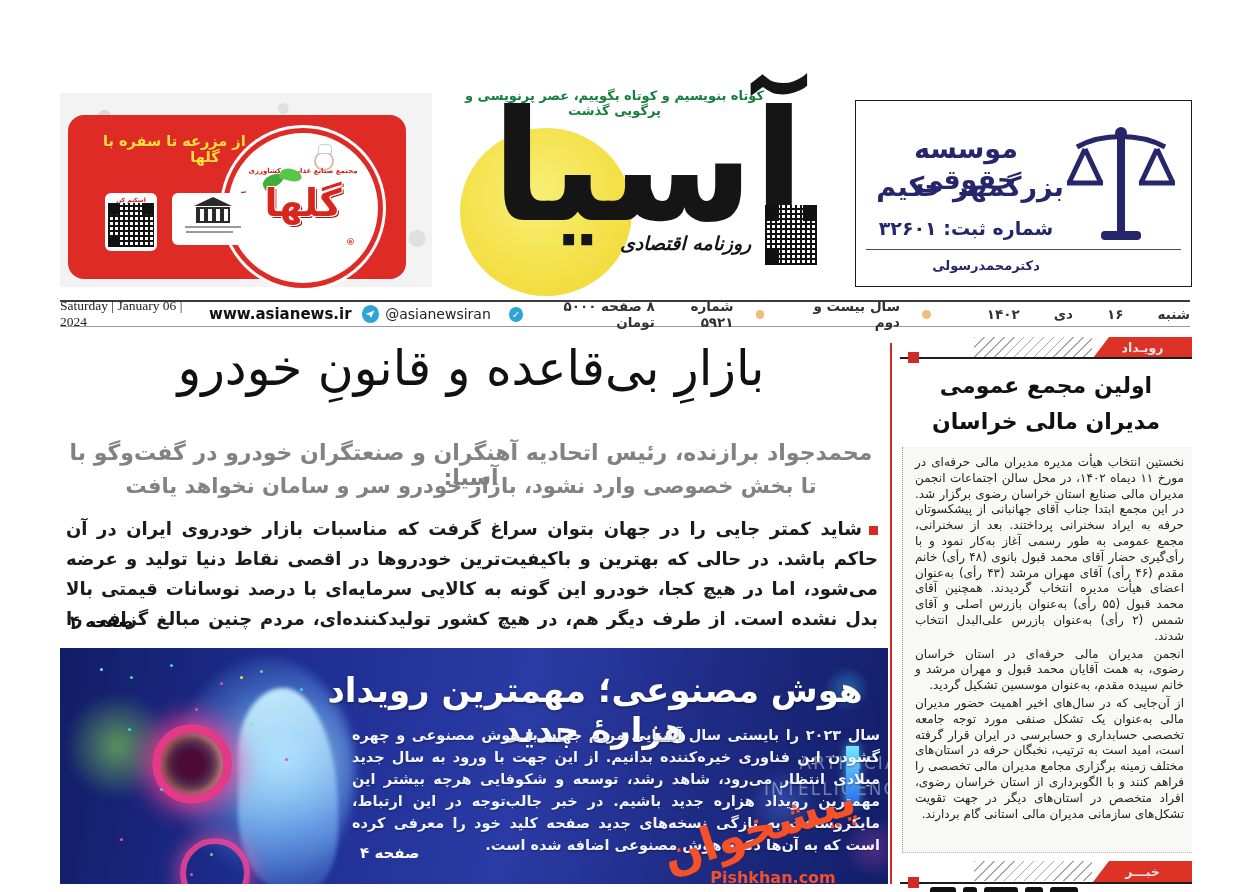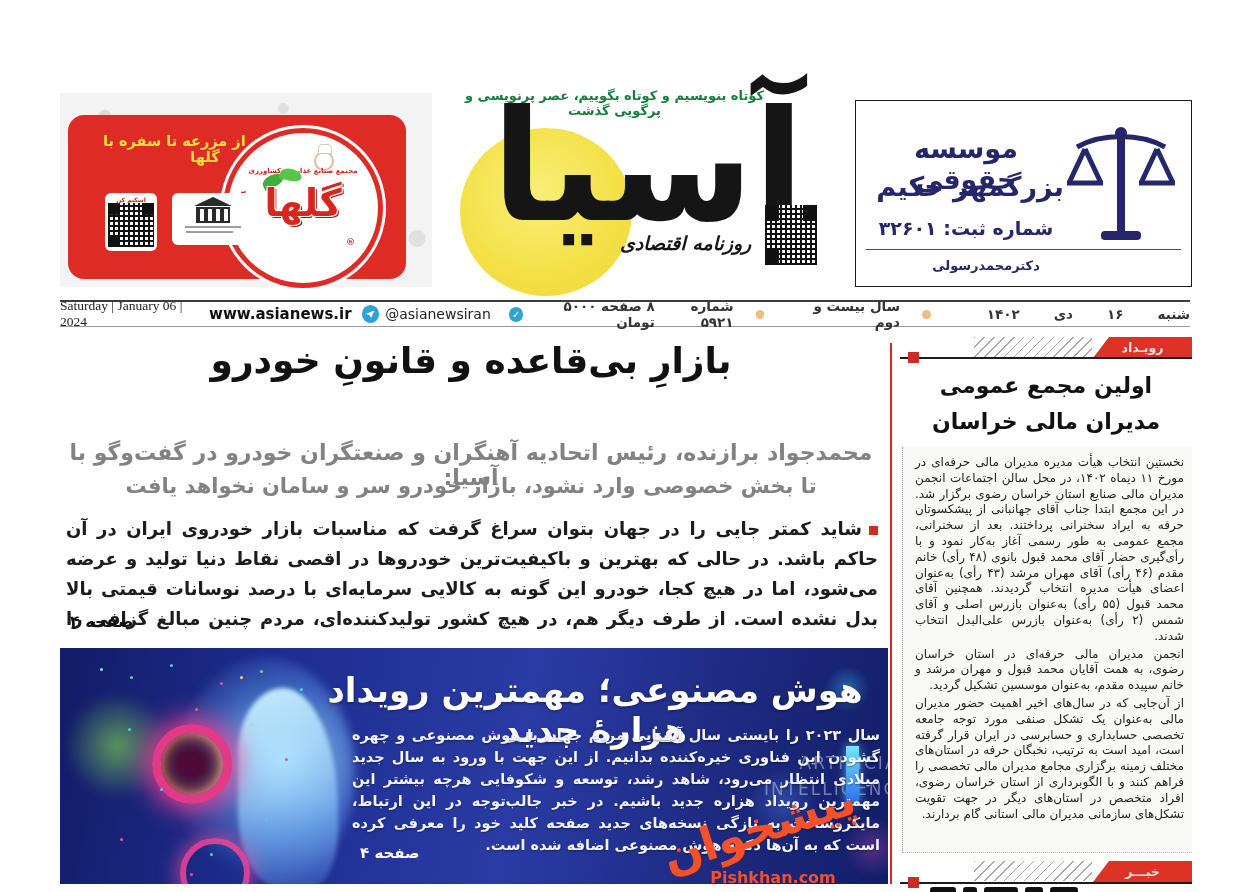--- a/index.html
+++ b/index.html
@@ -75,21 +75,21 @@
   .tg-icon svg { width:10px; height:10px; }
   .d-handle { font-size:14px; color:#222; margin-right:18px; }
   .vf-icon { width:15px; height:15px; background:#2ea3d8; border-radius:50%; color:#fff; font-size:10px; display:inline-flex; align-items:center; justify-content:center; }
   .d-price { font-weight:bold; font-size:13.5px; }
   .d-issue, .d-year-label { font-weight:bold; font-size:13.5px; }
   .odot { width:9px; height:9px; border-radius:50%; background:#f0bc80; margin:0 22px; }
   .d-fy,.d-fm,.d-fd,.d-fw { font-weight:bold; font-size:13.5px; margin-left:34px; }
 
   
   .divider-red { position:absolute; left:890px; top:343px; width:2px; height:541px; background:#cf2b24; }
-  .lead-headline { position:absolute; left:60px; top:338px; width:822px; text-align:center; font-size:36px; font-weight:bold; color:#111; line-height:1.25; letter-spacing:-1px; }
+  .lead-headline { position:absolute; left:60px; top:338px; width:822px; text-align:center; font-size:49px; font-weight:normal; color:#111; line-height:1.25; letter-spacing:-1px; }
   .lead-sub1 { position:absolute; left:60px; top:440px; width:822px; text-align:center; font-size:22px; font-weight:bold; color:#828282; }
   .lead-sub2 { position:absolute; left:60px; top:474px; width:822px; text-align:center; font-size:21px; font-weight:bold; color:#828282; }
   .lead-body { position:absolute; left:66px; top:514px; width:812px; height:125px; overflow:hidden; font-size:18px; font-weight:bold; color:#1c1c1c;
                line-height:30px; text-align:justify; text-align-last:center; direction:rtl; }
   .lead-body::before { content:""; display:inline-block; width:9px; height:9px; background:#d22b22; margin-left:7px; }
   .lead-pageref { position:absolute; left:70px; top:612px; font-size:16px; font-weight:bold; color:#111; }
 
   
   .ai { position:absolute; left:60px; top:648px; width:828px; height:236px; overflow:hidden;
         background:linear-gradient(100deg,#121d66 0%, #1e2e92 28%, #2a3ba5 55%, #1a2679 85%, #131e69 100%); }

